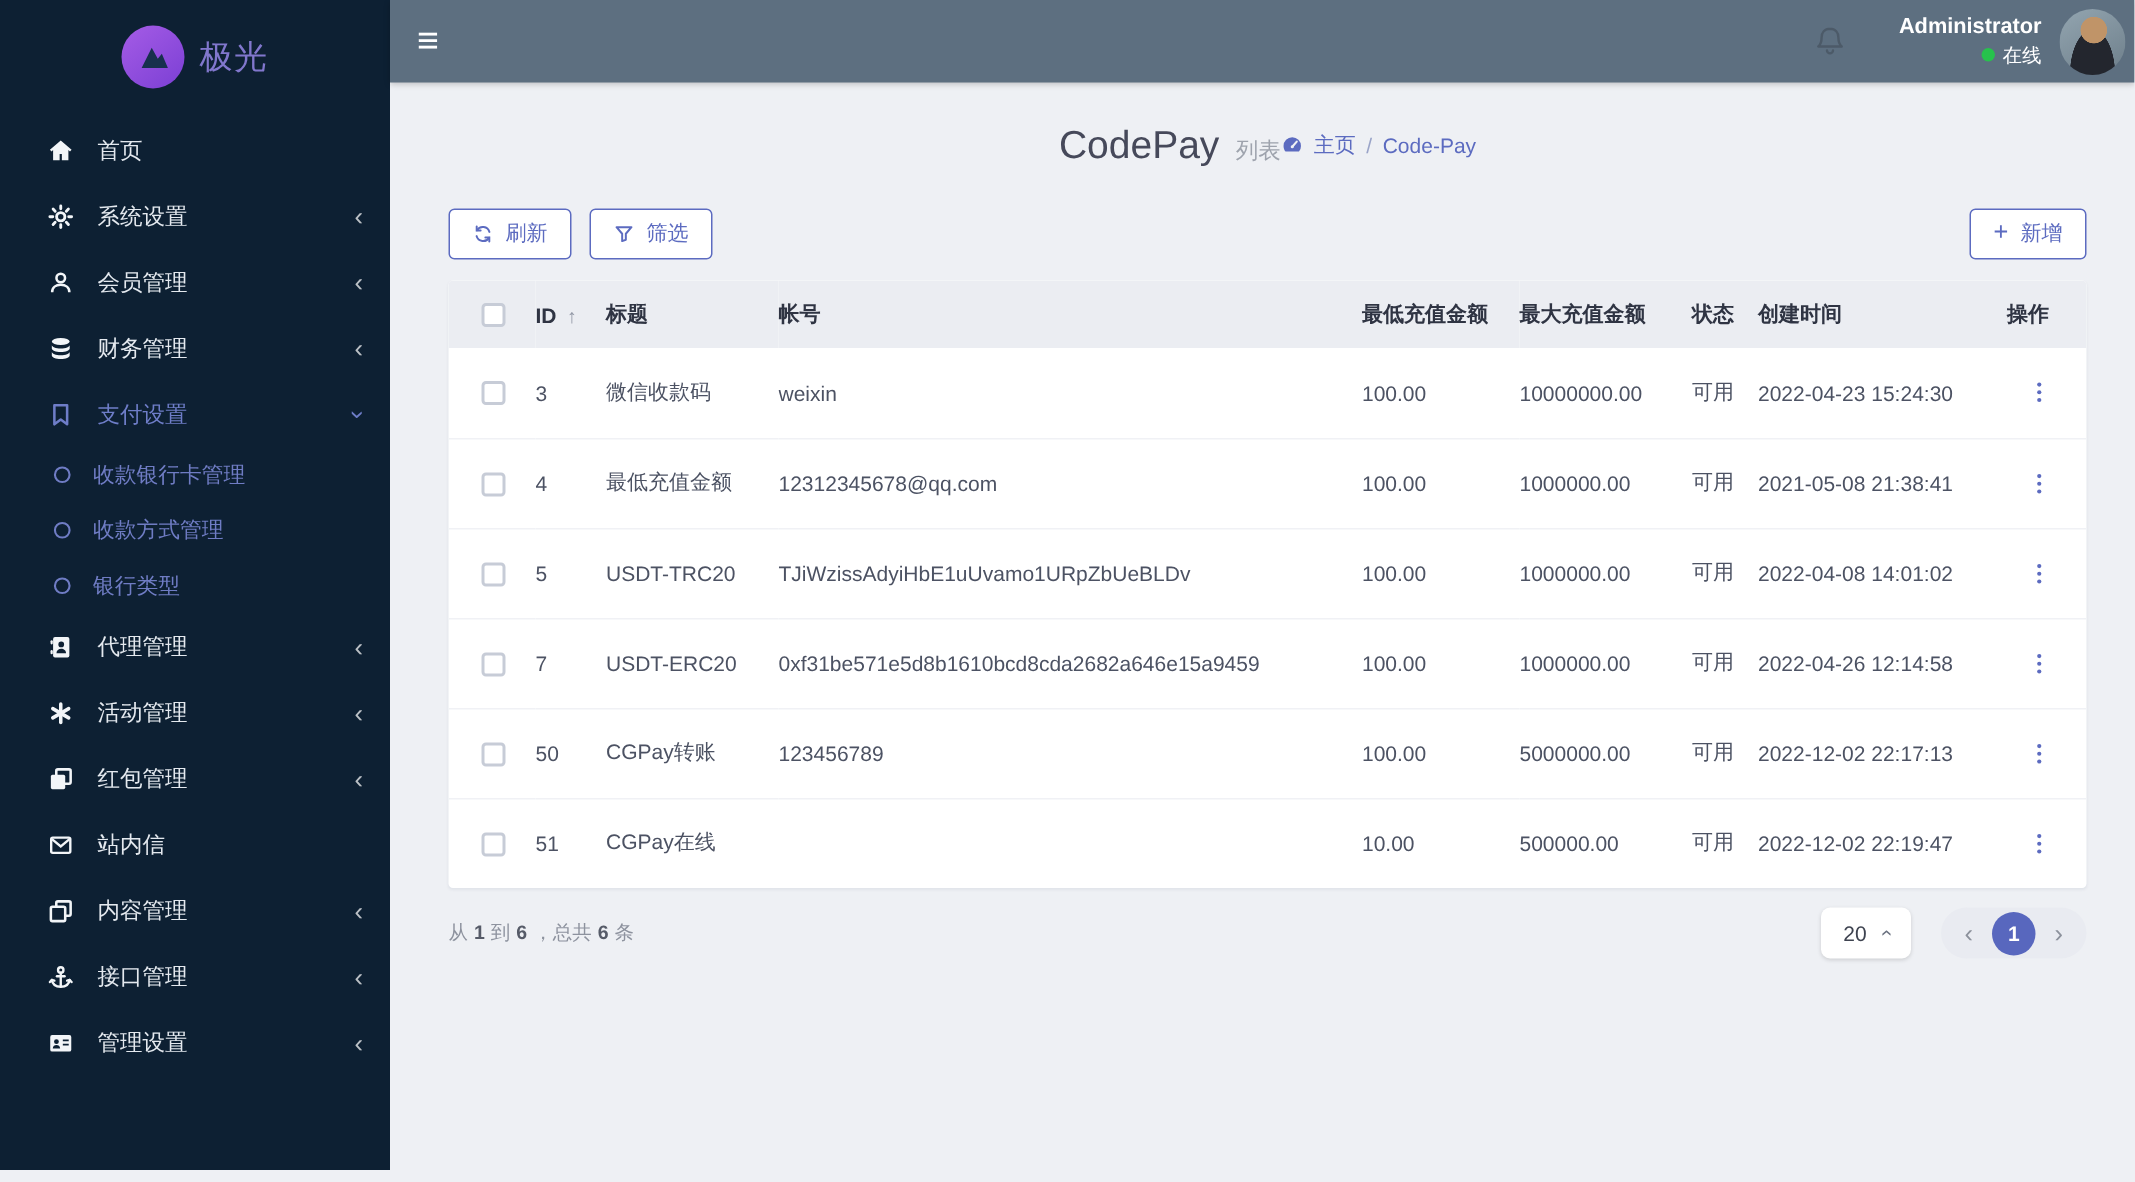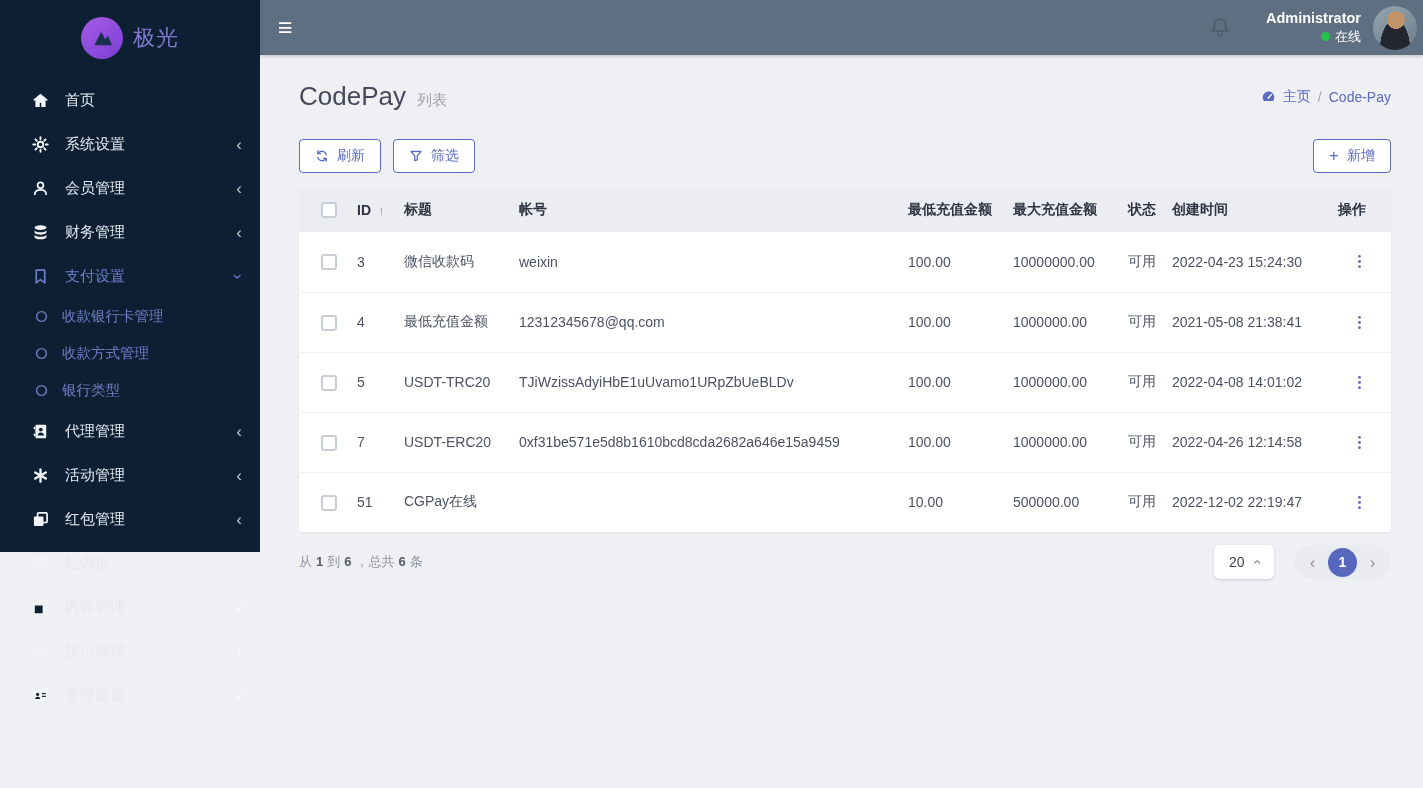--- a/index.html
+++ b/index.html
@@ -1,20 +1,20 @@
 <!DOCTYPE html>
 <html style="--accent: #5c6bc0; --sidebar-bg: #0d2033; --topbar-bg: #5d6f80; --online-green: #27c24c; --active-page: #5867be;"><head>
 <meta charset="utf-8">
 <style>
   *{box-sizing:border-box;margin:0;padding:0}
   html,body{width:1423px;height:788px;overflow:hidden}
   body{font-family:"Liberation Sans","DejaVu Sans",sans-serif;background:#eef0f4;display:flex}
 
   
-  .sidebar{width:260px;height:552px;background:var(--sidebar-bg,#0d2033);flex:none}
+  .sidebar{width:260px;height:780px;background:var(--sidebar-bg,#0d2033);flex:none}
   .logo{height:64px;display:flex;align-items:center;justify-content:center;gap:10px;margin-top:6px}
   .logo-mark{width:42px;height:42px;border-radius:50%;background:linear-gradient(140deg,#a55ce6,#7b3fd4);display:flex;align-items:center;justify-content:center;flex:none}
   .logo-text{font-size:22px;color:#8177cd;letter-spacing:1px}
   .nav{padding-top:8px}
   .nav-item{height:44px;display:flex;align-items:center;padding:0 18px 0 30px;color:#e4e9ef;font-size:15px;cursor:pointer}
   .nav-icon{width:20px;height:20px;margin-right:15px;display:inline-flex;align-items:center;justify-content:center;color:#f2f5f8;flex:none}
   .nav-icon svg{width:17px;height:17px}
   .nav-chevron{margin-left:auto;color:rgba(255,255,255,.72);font-size:17px;line-height:1;display:inline-block}
   .nav-chevron.open{transform:rotate(90deg);color:#6e7dc8}
   .nav-item.active,.nav-item.active .nav-icon{color:#6e7dc8}
@@ -34,21 +34,21 @@
   .status{display:flex;align-items:center;justify-content:flex-end;gap:5px;color:#fff;font-size:13px;margin-top:2px}
   .dot{width:9px;height:9px;border-radius:50%;background:var(--online-green,#27c24c);display:inline-block}
   .avatar{width:44px;height:44px;border-radius:50%;flex:none;cursor:pointer;
     background:
       radial-gradient(circle at 52% 32%,#c09468 0 23%,rgba(0,0,0,0) 24%),
       radial-gradient(ellipse at 50% 100%,#23262e 0 48%,rgba(0,0,0,0) 49%),
       linear-gradient(150deg,#93a5b0,#6d7e8a)}
 
   
   .content{flex:1;padding:26px 32px 0 39px;min-width:0}
-  .page-head{display:flex;align-items:center;justify-content:space-between}
+  .page-head{display:flex;align-items:center;justify-content:center}
   .titles{display:flex;align-items:baseline}
   .page-title{font-size:26px;font-weight:500;color:#46495a}
   .page-sub{font-size:15px;color:#9ea3ad;margin-left:11px}
   .breadcrumb{display:flex;align-items:center;gap:7px;font-size:14px;color:var(--accent,#5c6bc0)}
   .bc-icon{display:inline-flex}
   .bc-icon svg{width:15px;height:15px}
   .breadcrumb a{color:var(--accent,#5c6bc0);text-decoration:none;cursor:pointer}
   .bc-sep{color:#9aa4c8}
 
   .toolbar{margin-top:27px;display:flex;align-items:center}
@@ -418,20 +418,37 @@
               <td class="col-op"><span class="kebab">
                   <svg viewBox="0 0 4 16" fill="currentColor">
                     <circle cx="2" cy="2.5" r="1.5"></circle>
                     <circle cx="2" cy="8" r="1.5"></circle>
                     <circle cx="2" cy="13.5" r="1.5"></circle>
                   </svg>
                 </span></td>
             </tr>
             <tr>
               <td class="col-cb"><span class="cb"></span></td>
+              <td>50</td>
+              <td>CGPay转账</td>
+              <td>123456789</td>
+              <td>100.00</td>
+              <td>5000000.00</td>
+              <td>可用</td>
+              <td>2022-12-02 22:17:13</td>
+              <td class="col-op"><span class="kebab">
+                  <svg viewBox="0 0 4 16" fill="currentColor">
+                    <circle cx="2" cy="2.5" r="1.5"></circle>
+                    <circle cx="2" cy="8" r="1.5"></circle>
+                    <circle cx="2" cy="13.5" r="1.5"></circle>
+                  </svg>
+                </span></td>
+            </tr>
+            <tr>
+              <td class="col-cb"><span class="cb"></span></td>
               <td>51</td>
               <td>CGPay在线</td>
               <td></td>
               <td>10.00</td>
               <td>500000.00</td>
               <td>可用</td>
               <td>2022-12-02 22:19:47</td>
               <td class="col-op"><span class="kebab">
                   <svg viewBox="0 0 4 16" fill="currentColor">
                     <circle cx="2" cy="2.5" r="1.5"></circle>

